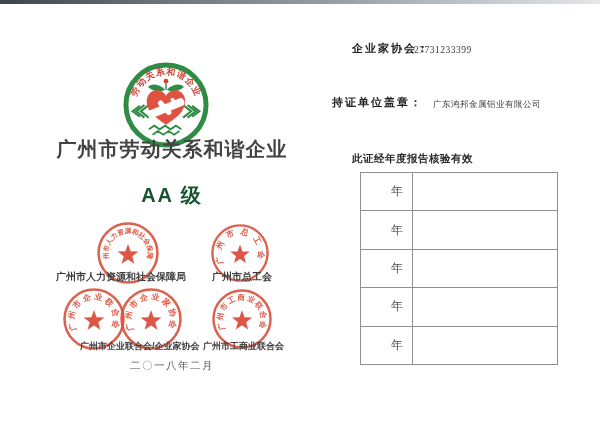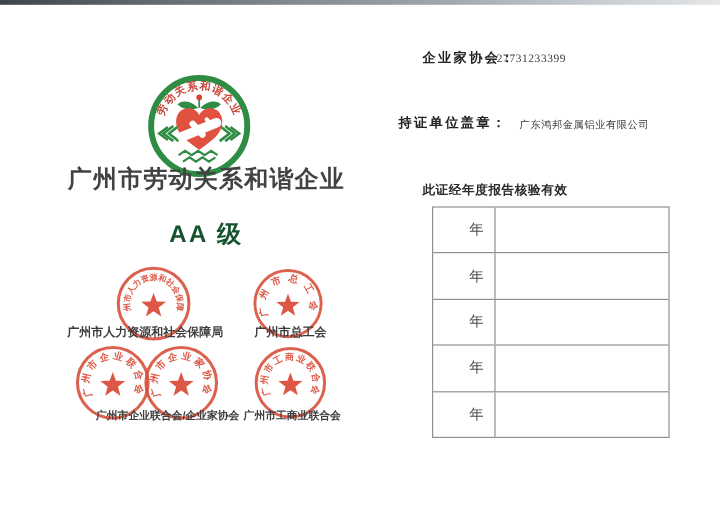--- a/index.html
+++ b/index.html
@@ -181,20 +181,21 @@
       <text class="seal-text st9" text-anchor="middle">
         <textPath href="#arc-s5" startOffset="50%">广州市工商业联合会</textPath>
       </text>
       <path class="seal-star" d="M50,36 L54.1,47.3 L66.2,47.7 L56.7,55.2 L60,66.8 L50,60 L40,66.8 L43.3,55.2 L33.8,47.7 L45.9,47.3 Z"></path>
     </svg>
   </div>
 
   <div class="seal-caption small" style="left:60px;top:340px;margin-left:20px;">广州市企业联合会/企业家协会</div>
   <div class="seal-caption small" style="left:203px;top:340px;">广州市工商业联合会</div>
 
+  <div class="issue-date">二〇一八年二月</div>
 
   <div class="field-label cert-no-label">企业家协会：</div>
   <div class="field-value cert-no-value">27731233399</div>
 
   <div class="field-label holder-label">持证单位盖章：</div>
   <div class="field-value holder-value">广东鸿邦金属铝业有限公司</div>
 
   <div class="verify-heading">此证经年度报告核验有效</div>
 
   <div class="verify-table">

